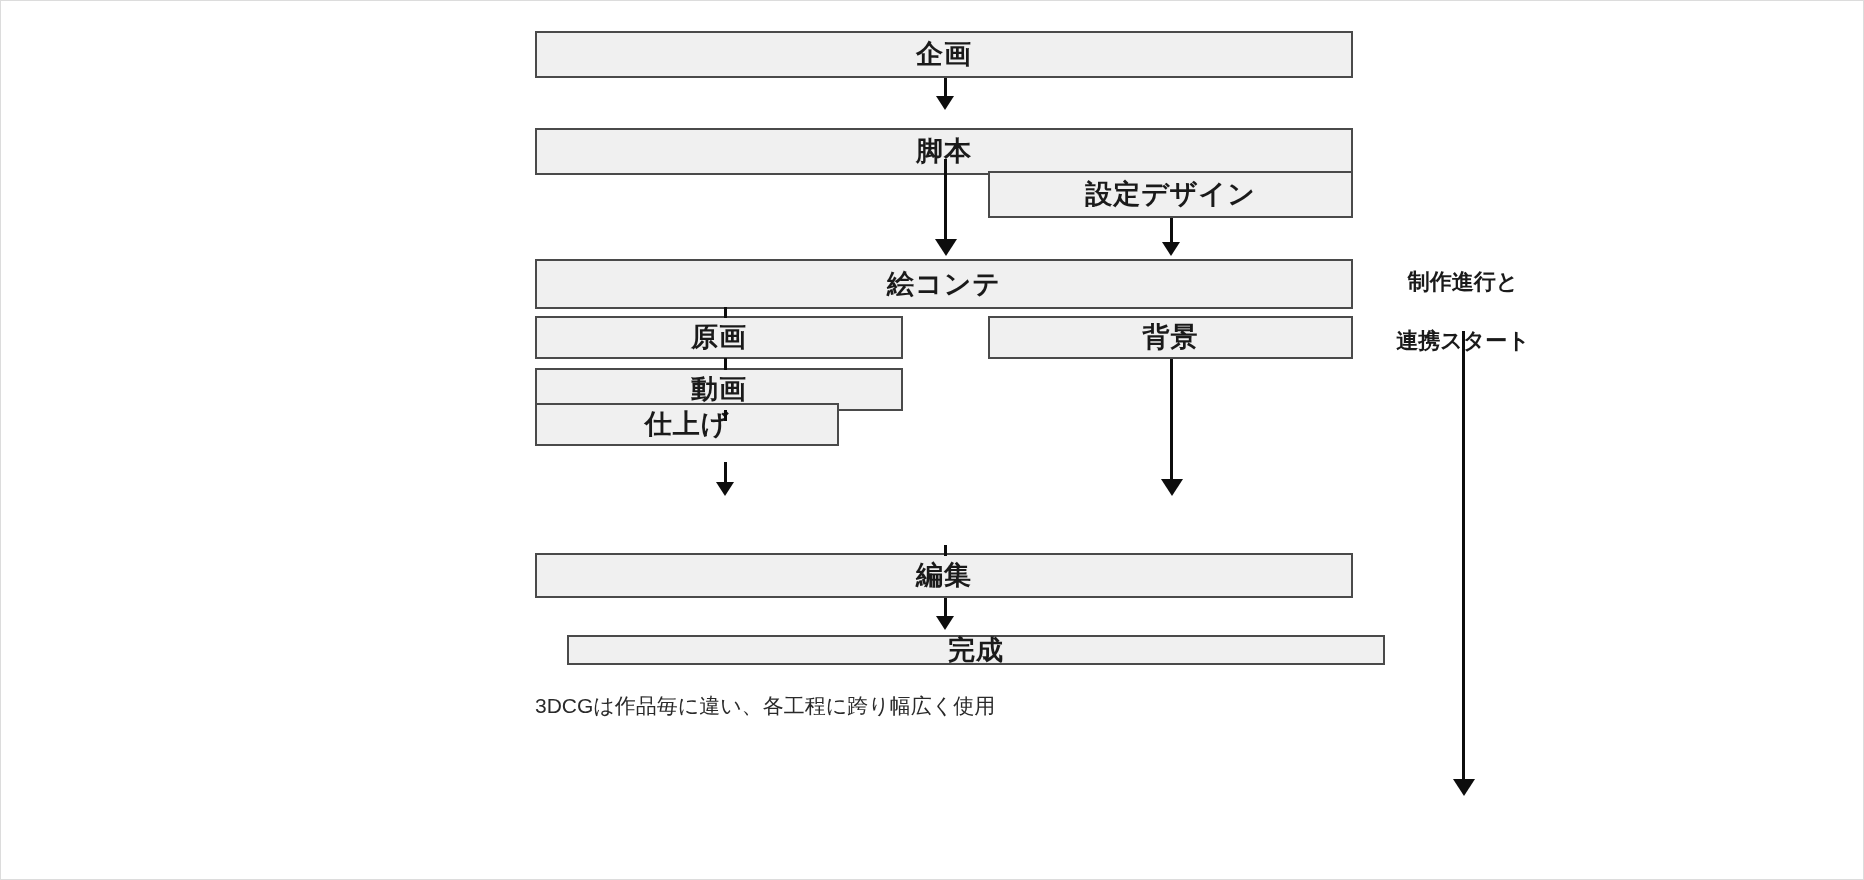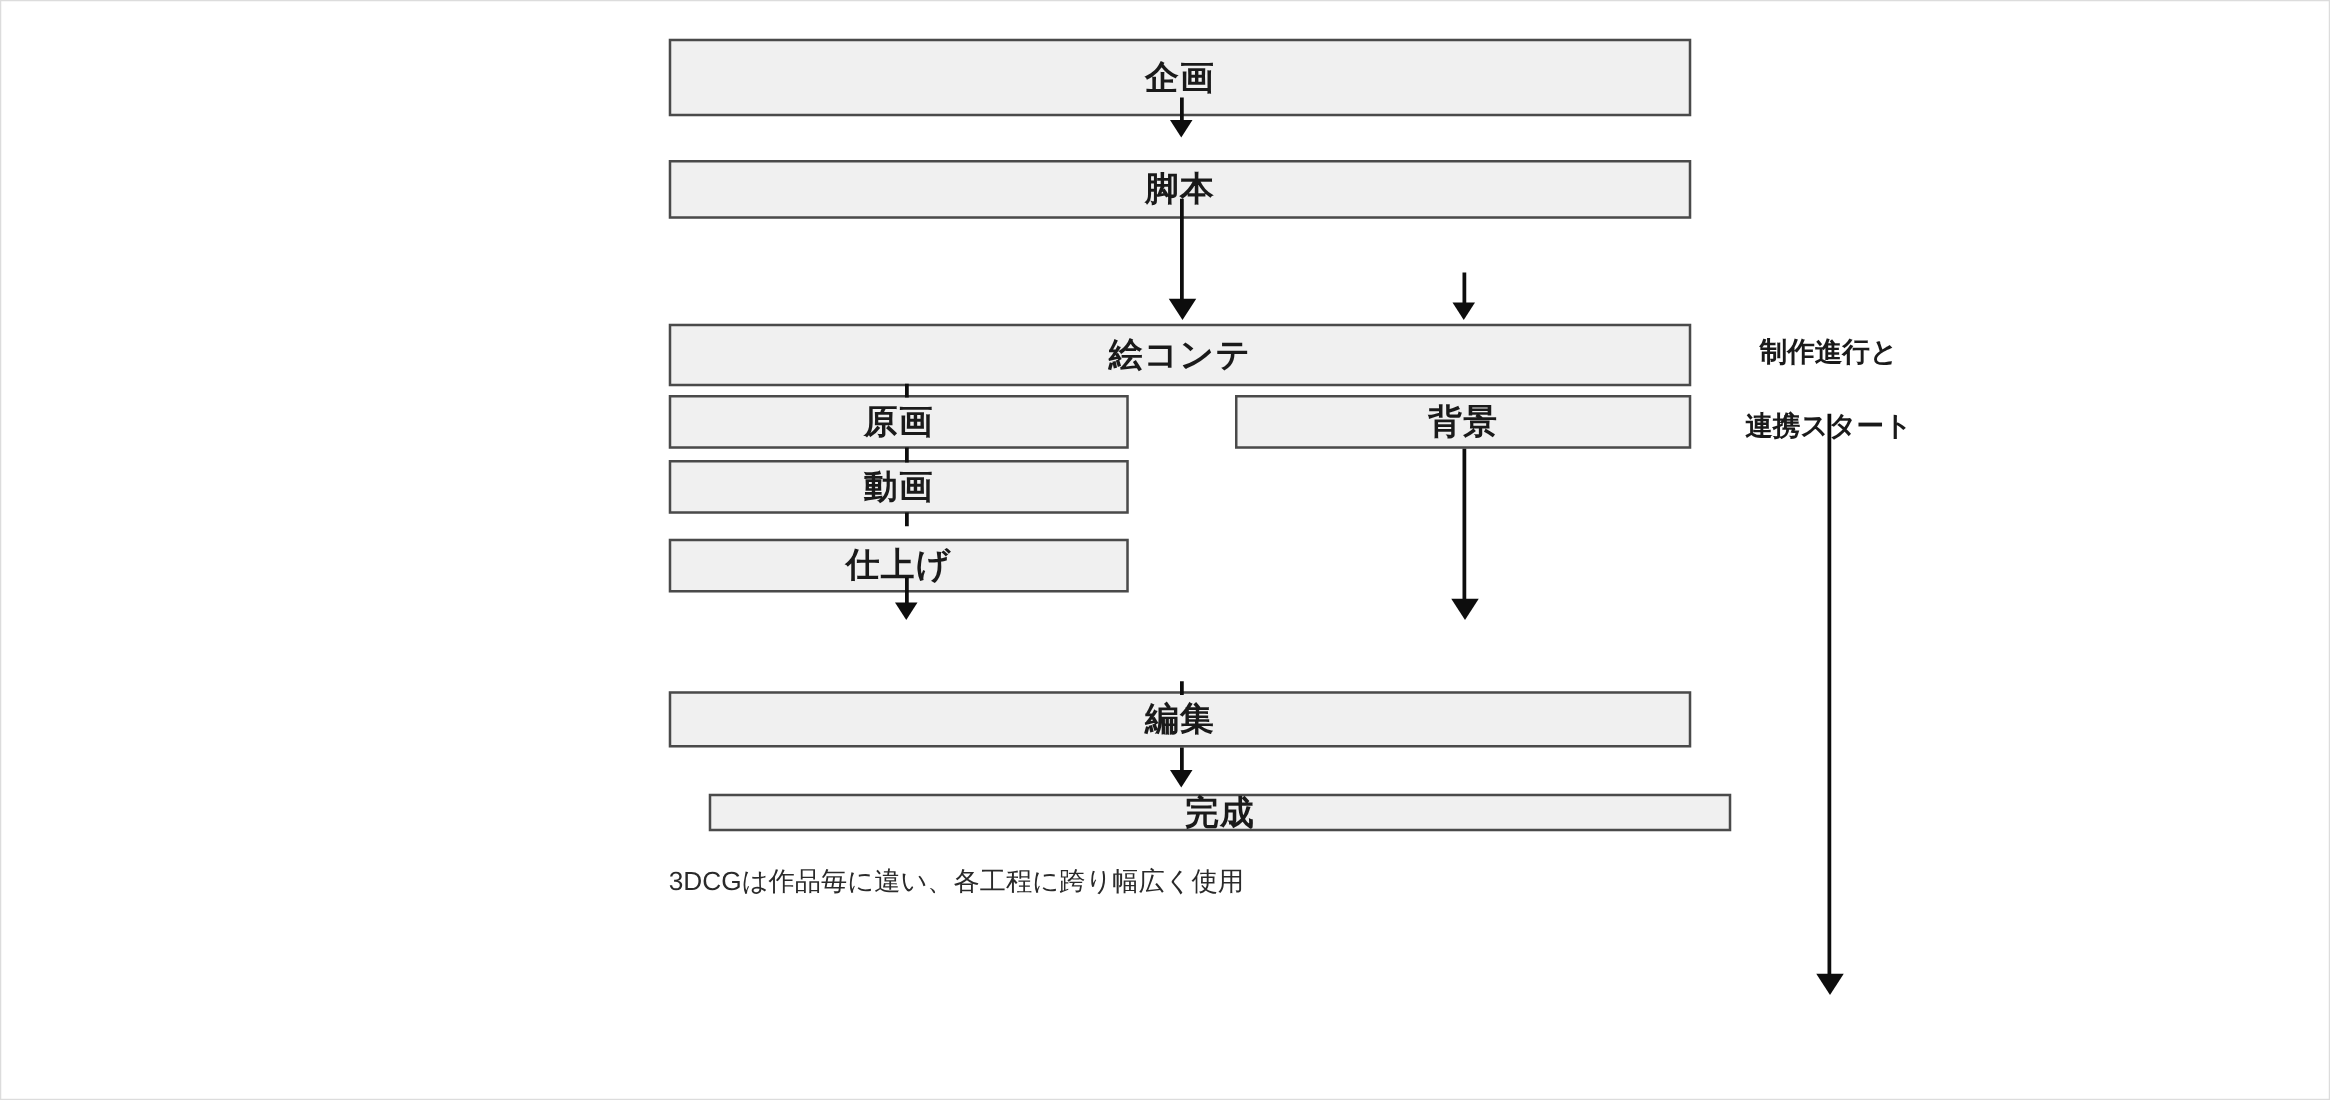--- a/index.html
+++ b/index.html
@@ -67,42 +67,45 @@
     font-weight: normal;
     line-height: 1;
     white-space: nowrap;
   }
 </style>
 </head>
 <body>
 
 <div id="canvas">
 
-  <div class="box" style="left:534px; top:30px; width:818px; height:62px;">
+  <div class="box" style="left:534px; top:30px; width:818px; height:47px;">
     <span>企画</span>
   </div>
 
   <div class="box" style="left:534px; top:111px; width:818px; height:47px;margin-top:16px;">
     <span>脚本</span>
   </div>
 
+  <div class="box" style="left:987px; top:170px; width:365px; height:47px;">
+    <span>設定デザイン</span>
+  </div>
 
   <div class="box" style="left:534px; top:258px; width:818px; height:50px;">
     <span>絵コンテ</span>
   </div>
 
   <div class="box" style="left:534px; top:315px; width:368px; height:43px;">
     <span>原画</span>
   </div>
 
   <div class="box" style="left:534px; top:367px; width:368px; height:43px;">
     <span>動画</span>
   </div>
 
-  <div class="box" style="left:534px; top:430px; width:368px; height:43px;">
+  <div class="box" style="left:534px; top:402px; width:304px; height:43px;">
     <span>仕上げ</span>
   </div>
 
   <div class="box" style="left:987px; top:315px; width:365px; height:43px;align-items:center;">
     <span>背景</span>
   </div>
 
 
   <div class="box" style="left:534px; top:552px; width:818px; height:45px;">
     <span>編集</span>

